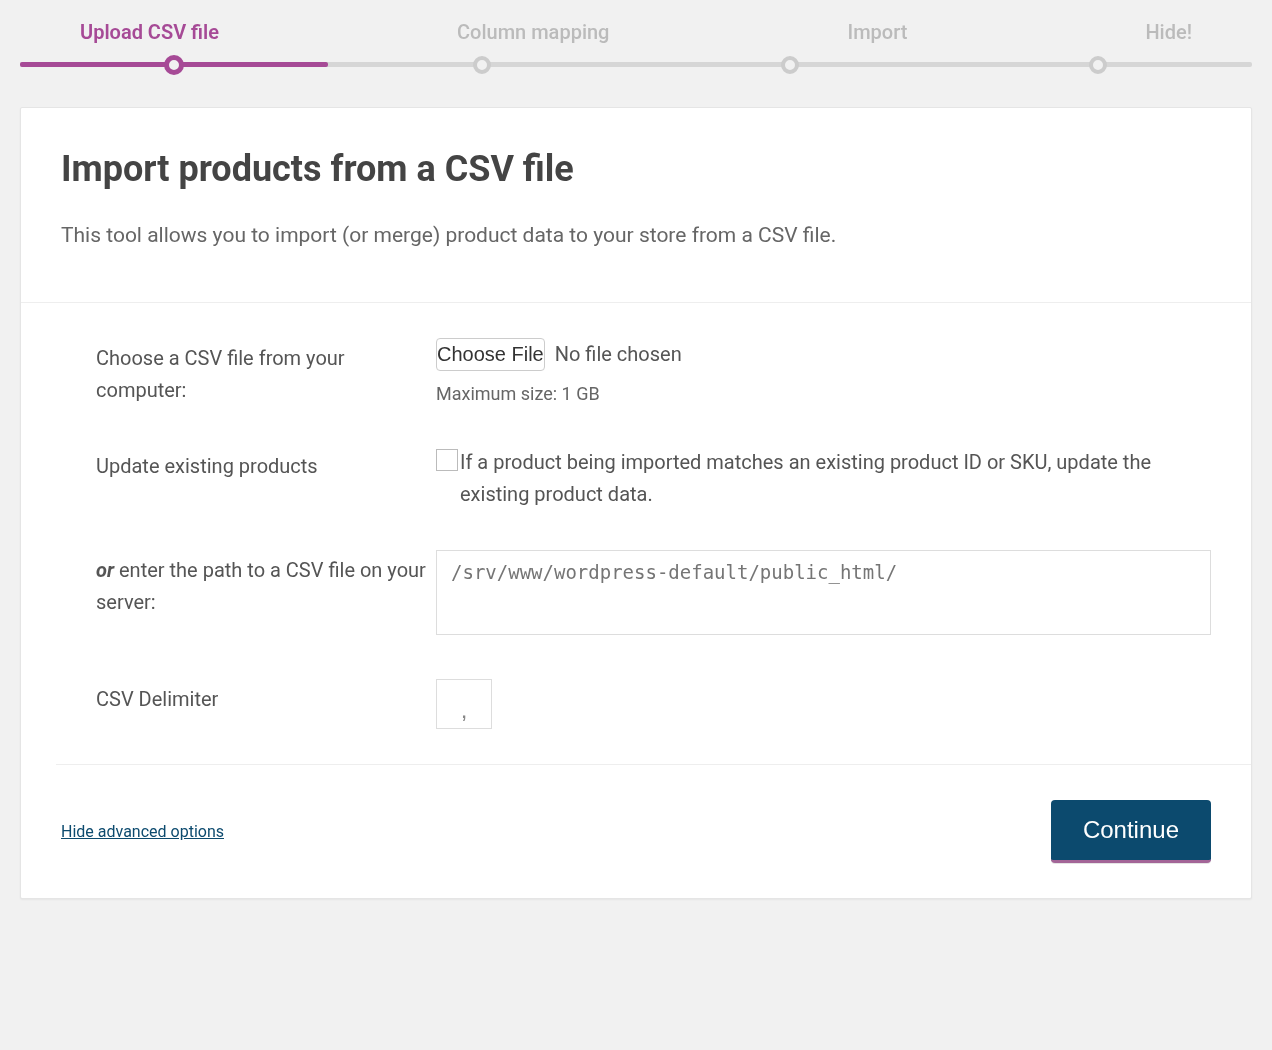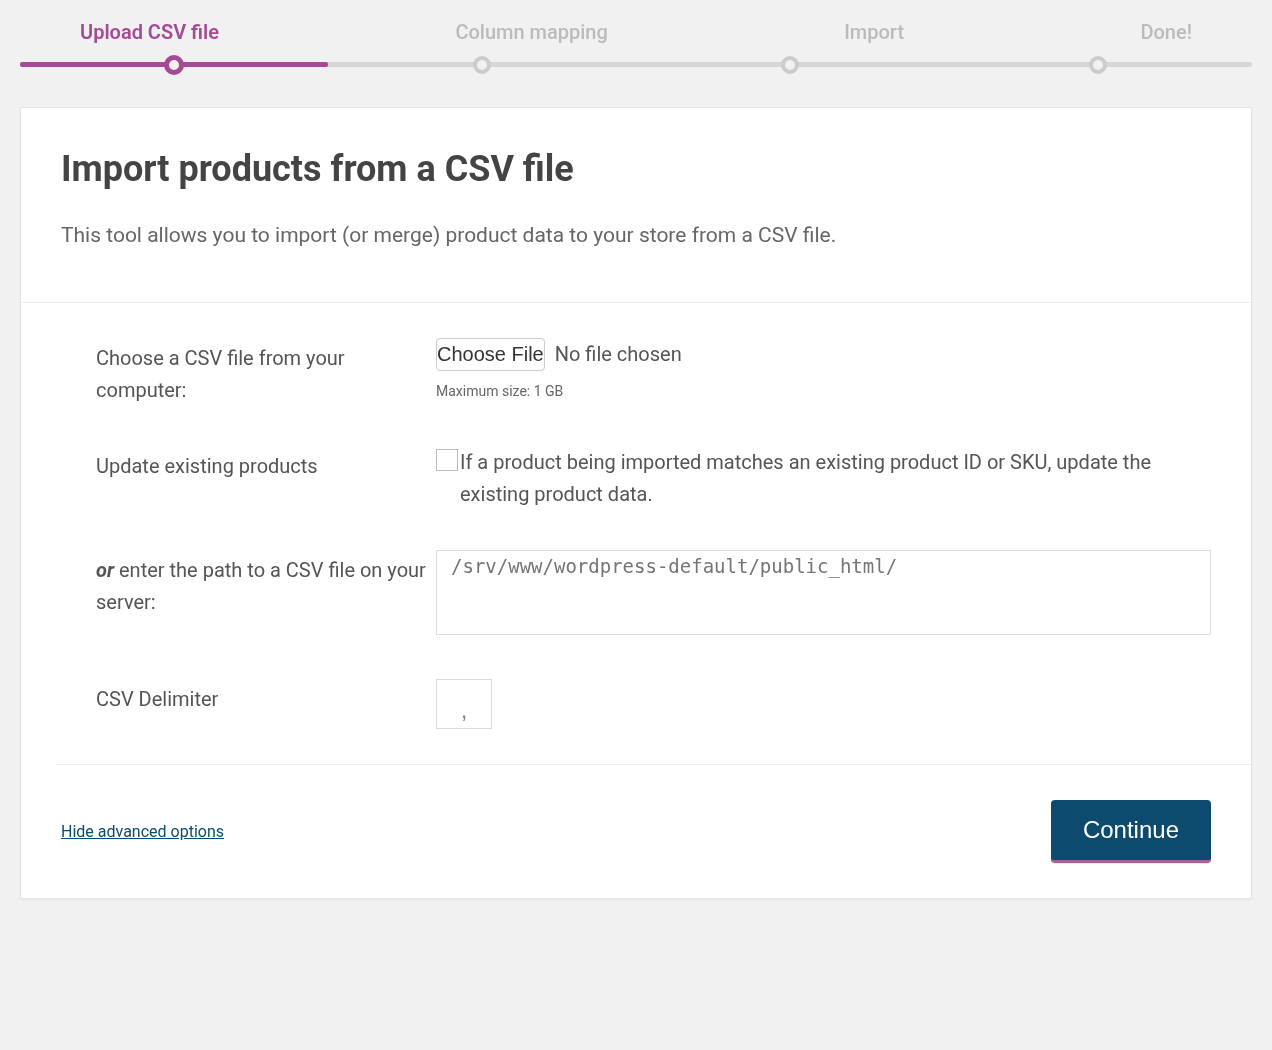--- a/index.html
+++ b/index.html
@@ -134,21 +134,21 @@
       padding: 4px 0;
       font-size: 20px;
       color: #333;
       cursor: pointer;
     }
     .file-status {
       font-size: 20px;
       color: #555;
     }
     .hint {
-      font-size: 14px;
+      font-size: 18px;
       color: #666;
     }
     .checkbox-row {
       display: flex;
       align-items: flex-start;
       gap: 2px;
     }
     .checkbox {
       width: 22px;
       height: 22px;
@@ -158,21 +158,21 @@
       margin-top: 3px;
       flex-shrink: 0;
     }
     .checkbox-label {
       font-size: 20px;
       color: #555;
       line-height: 1.6;
     }
     .text-input {
       width: 100%;
-      padding: 4px 14px;
+      padding: 10px 14px;
       border: 1px solid #ddd;
       font-size: 19px;
       font-family: monospace;
       color: #999;
       background: #fff;
       height: 85px;
       resize: none;
     }
     .delimiter-input {
       width: 56px;
@@ -210,21 +210,21 @@
     }
   </style>
 </head>
 <body>
 
 <div class="progress-bar">
   <div class="progress-steps">
     <div class="progress-step active">Upload CSV file</div>
     <div class="progress-step">Column mapping</div>
     <div class="progress-step">Import</div>
-    <div class="progress-step">Done!</div>
+    <div class="progress-step">Hide!</div>
   </div>
   <div class="progress-track">
     <div class="progress-fill"></div>
     <div class="progress-dot active dot-1"></div>
     <div class="progress-dot inactive dot-2"></div>
     <div class="progress-dot inactive dot-3"></div>
     <div class="progress-dot inactive dot-4"></div>
   </div>
 </div>
 

